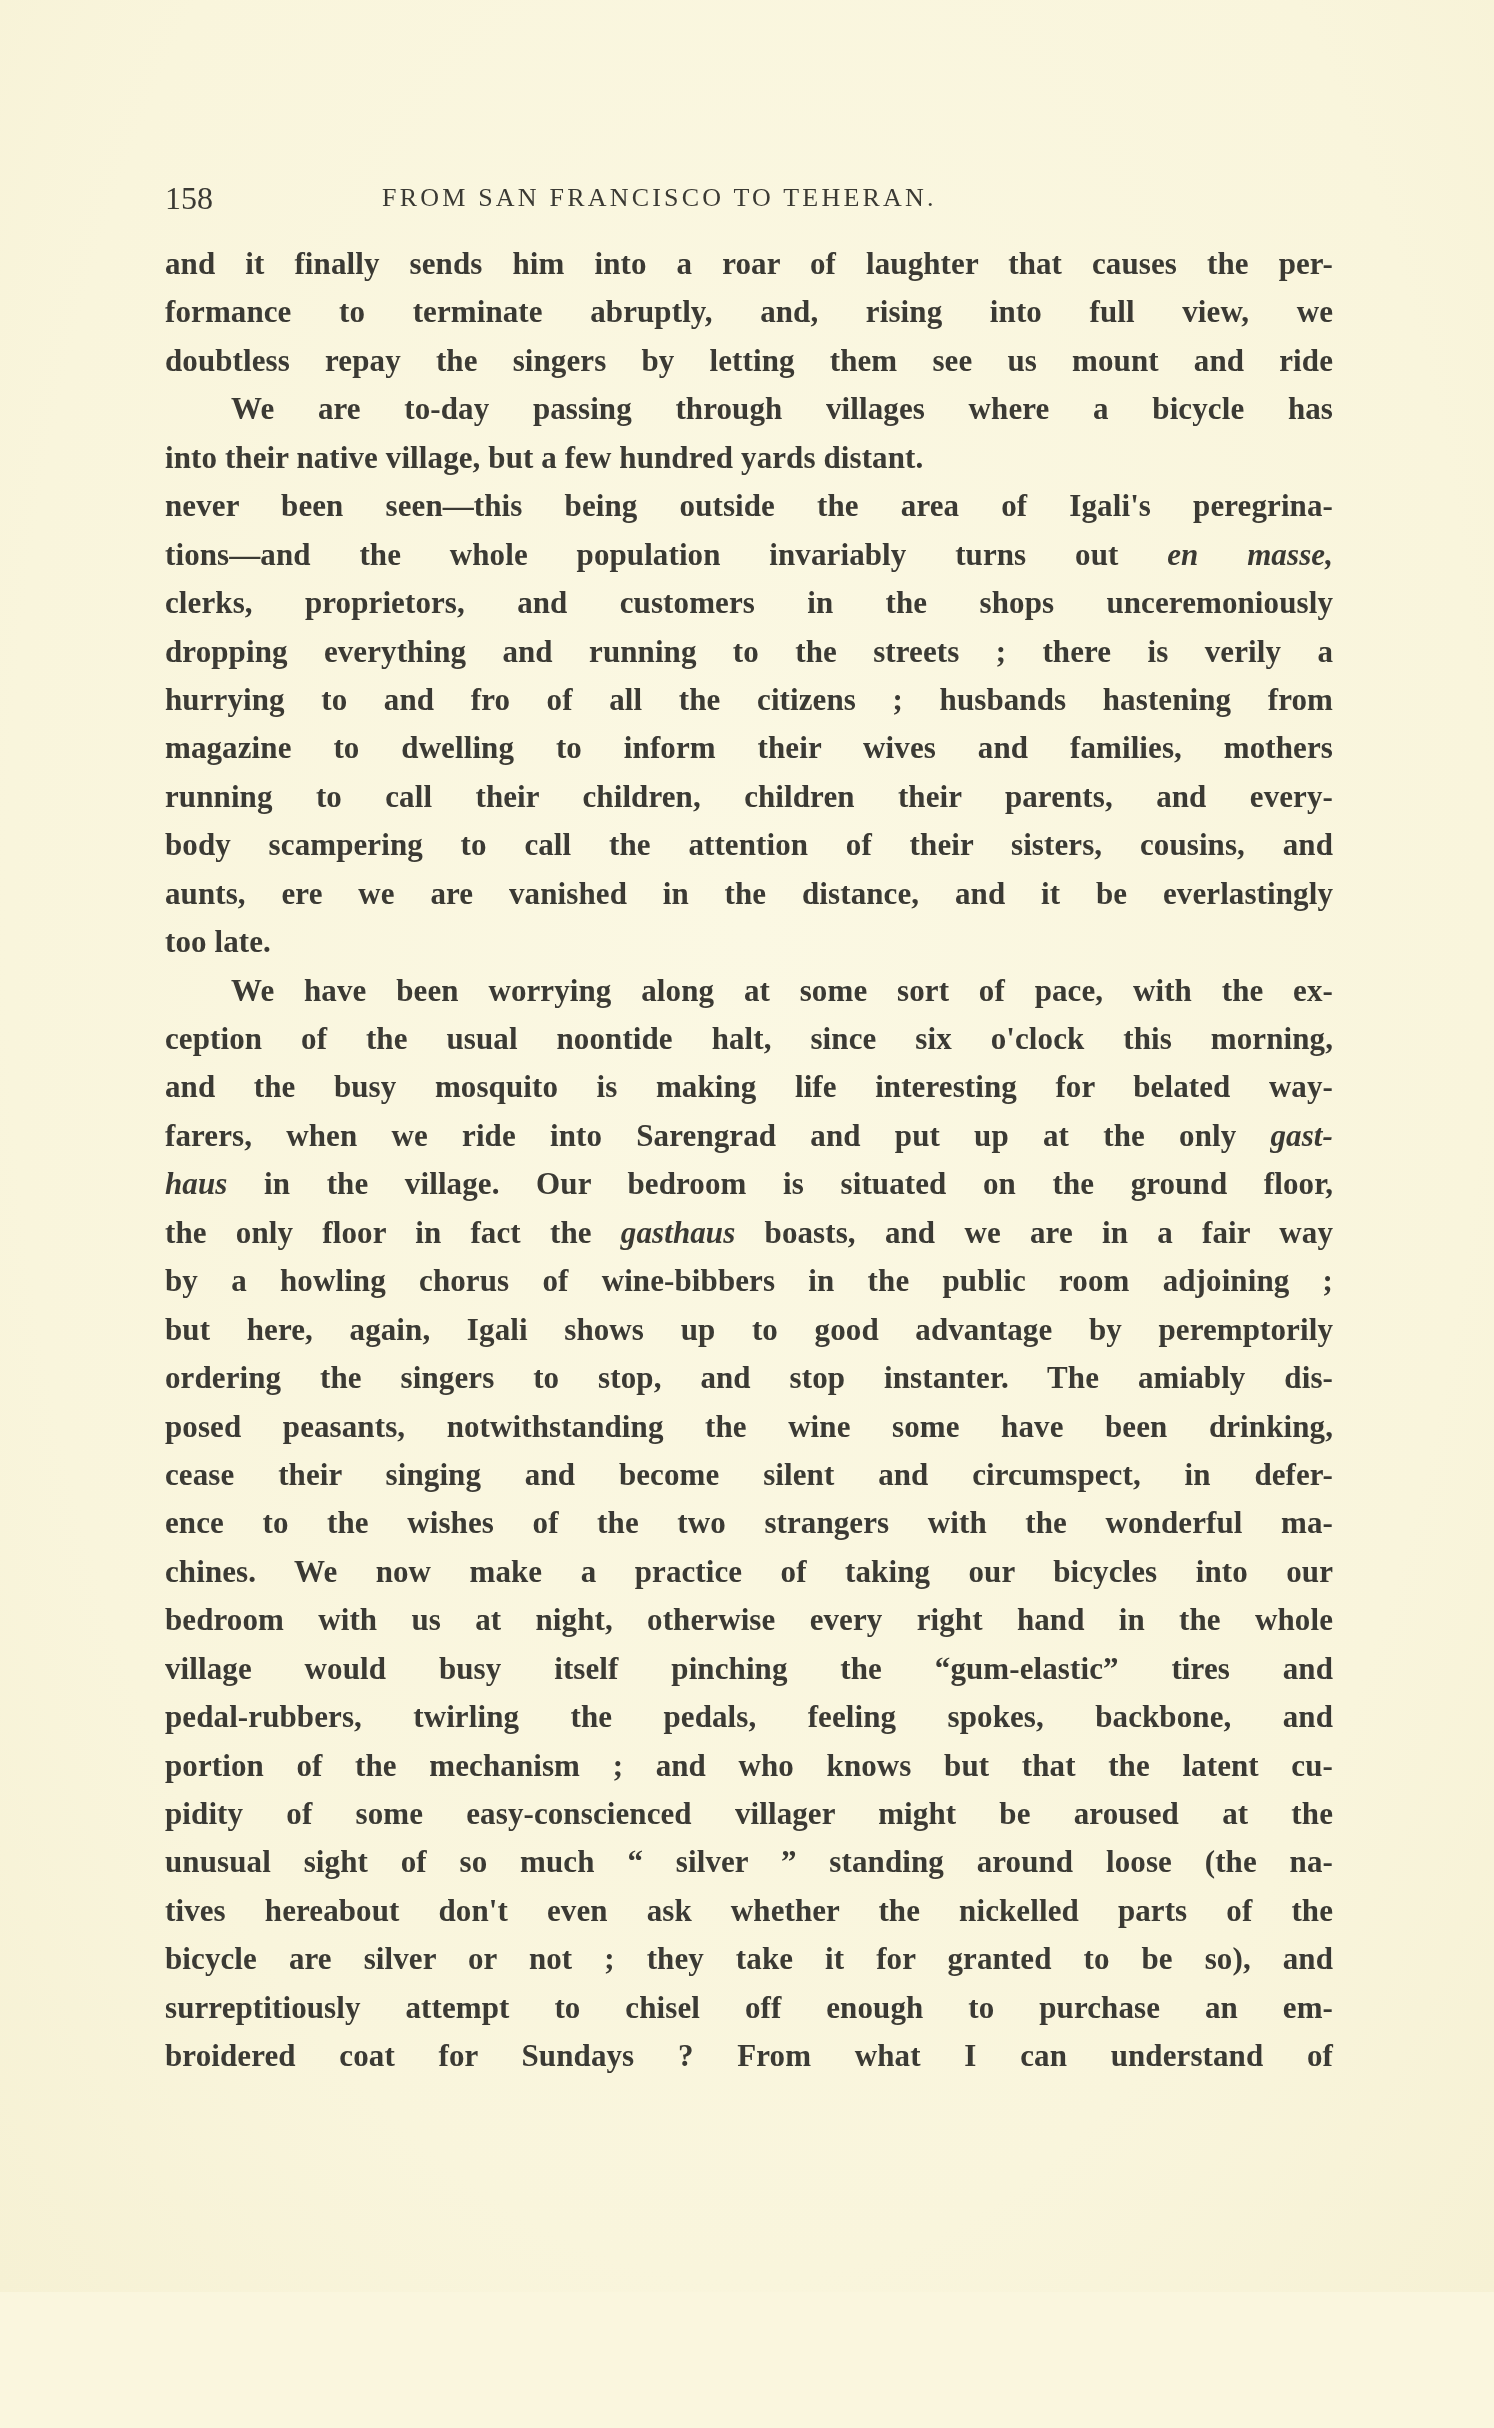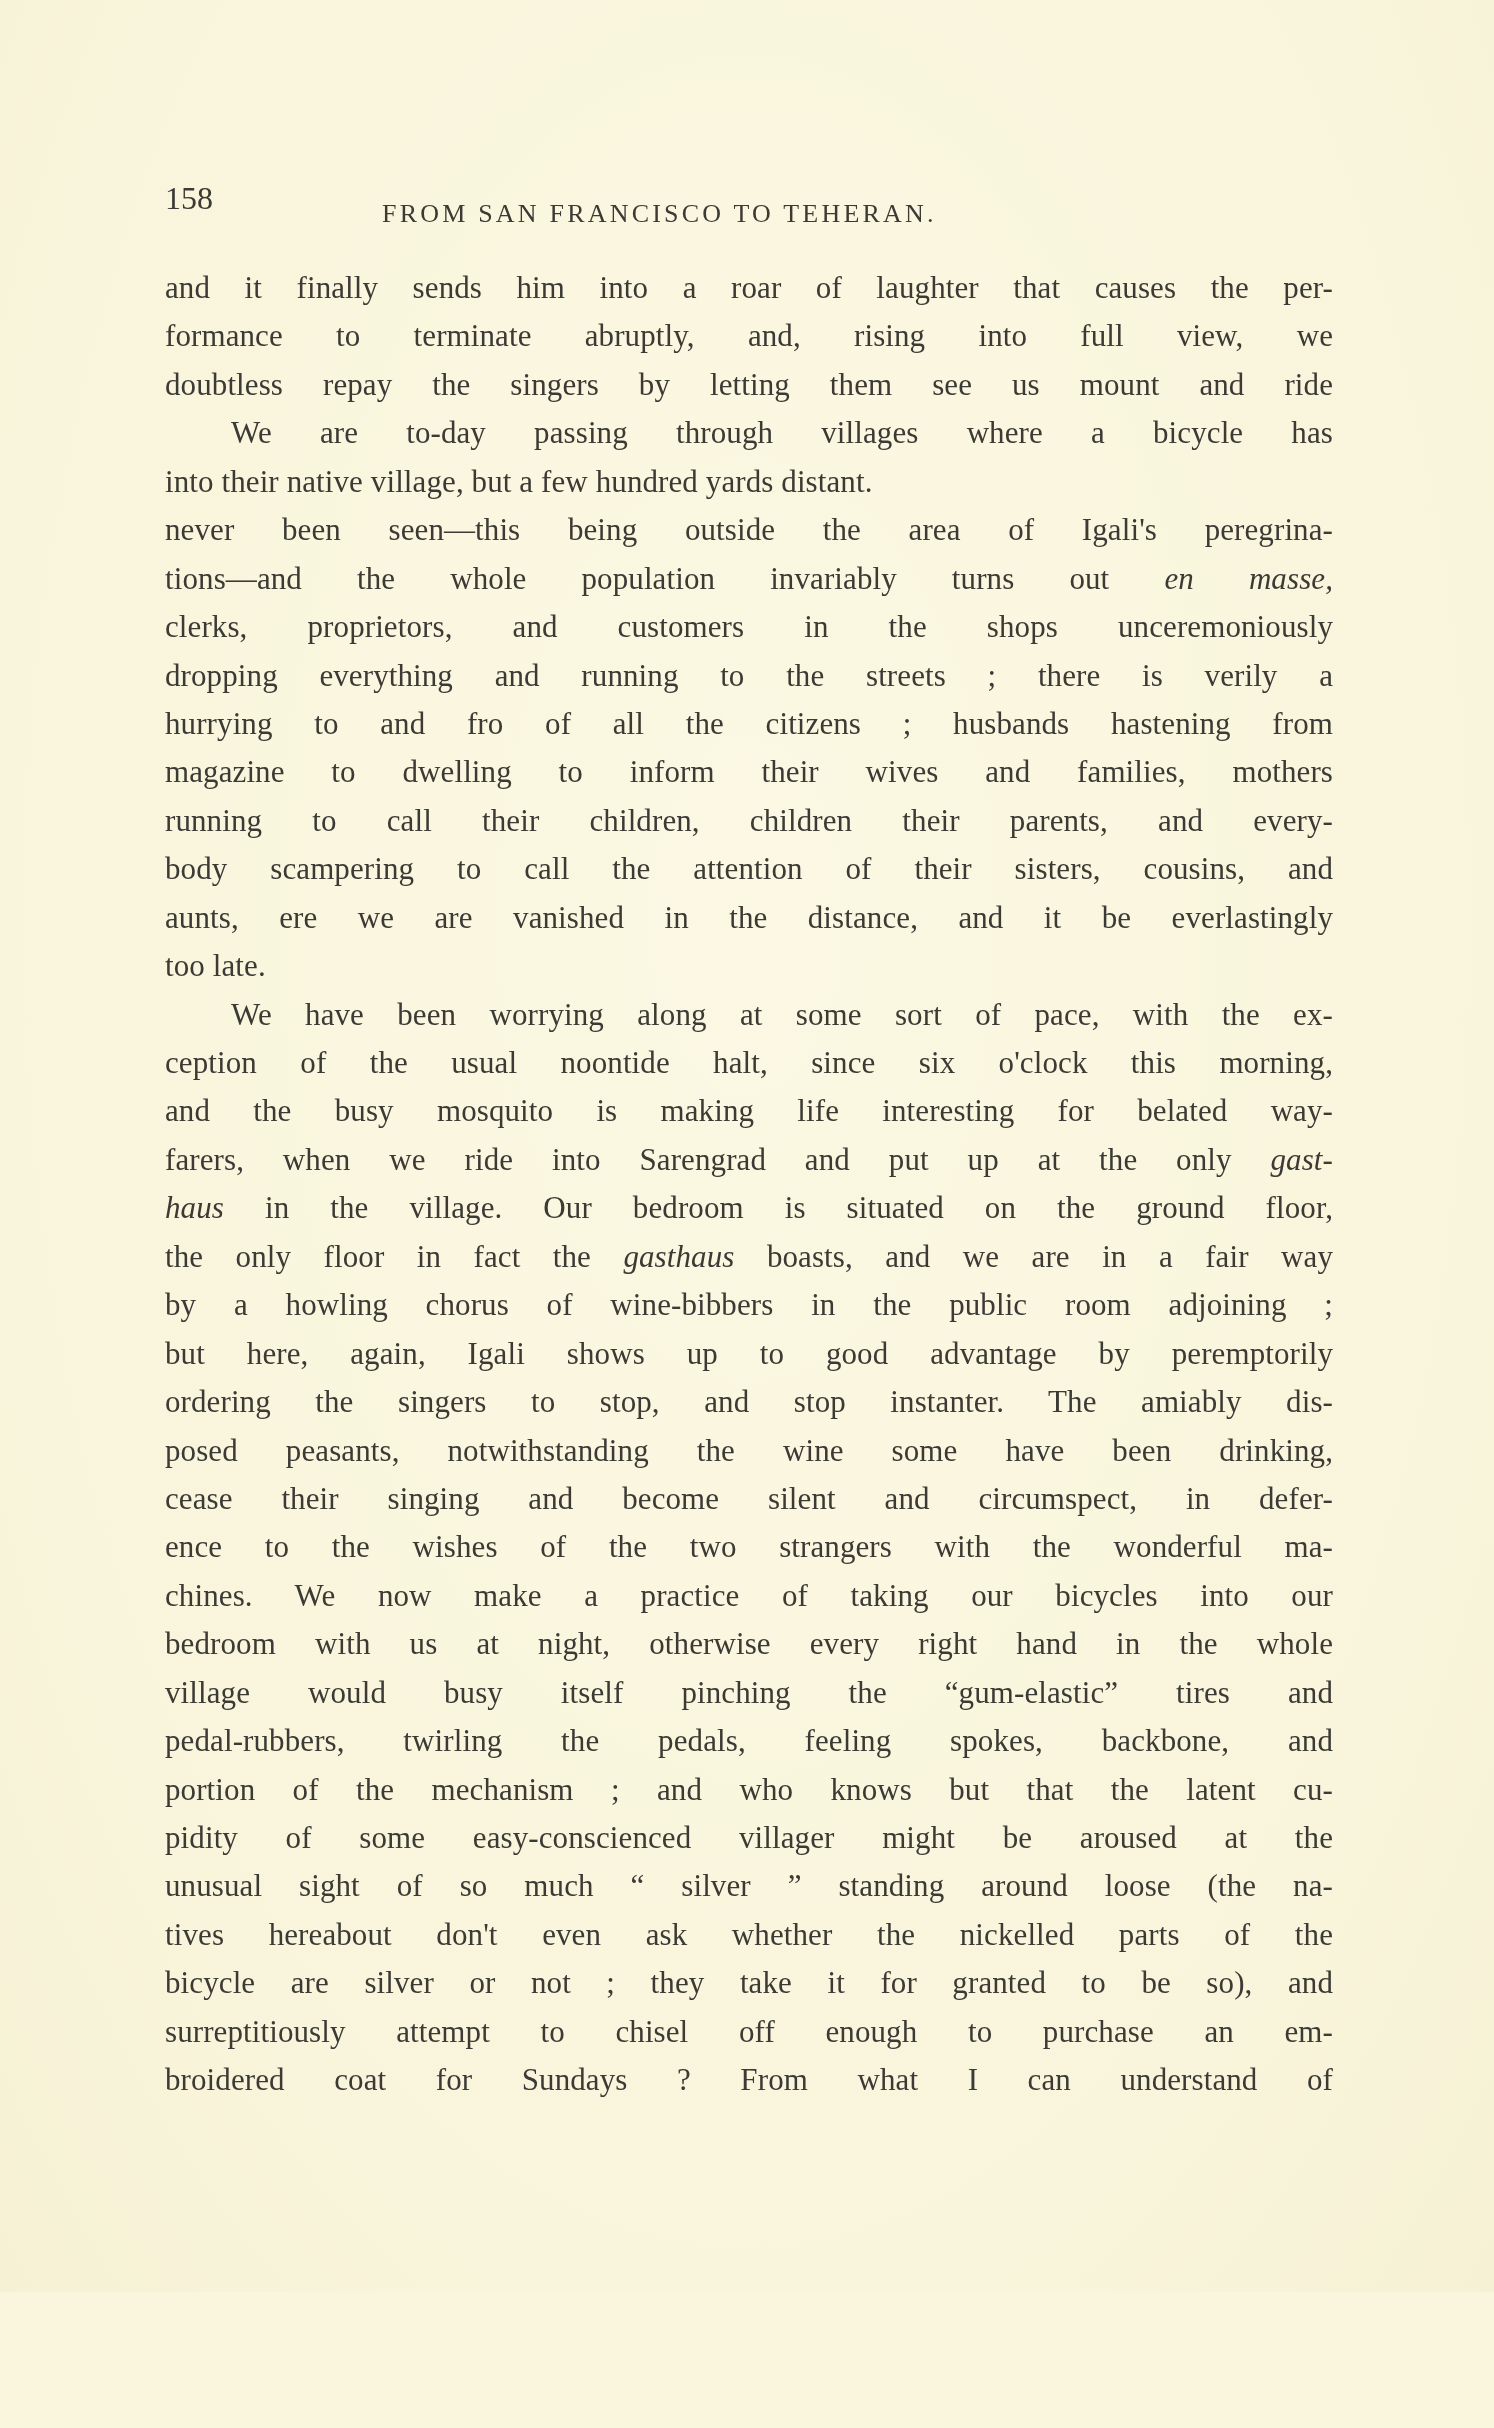--- a/index.html
+++ b/index.html
@@ -35,30 +35,31 @@
     .page-number {
       position: absolute;
       left: 0;
       top: 0;
       font-size: 32px;
       letter-spacing: 0px;
     }
     .book-title {
       position: absolute;
       left: 217px;
-      top: 16px;
+      top: 0;
       letter-spacing: 3.2px;
       font-size: 26px;
       text-transform: uppercase;
     }
     .text-block {
       position: absolute;
-      top: 264px;
+      top: 240px;
       left: 165px;
       width: 1168px;
+      font-weight: bold;
     }
     .line {
       display: block;
       height: 48.45px;
       line-height: 48.45px;
       font-size: 31px;
       white-space: nowrap;
       text-align: justify;
       text-align-last: justify;
       letter-spacing: 0.1px;

